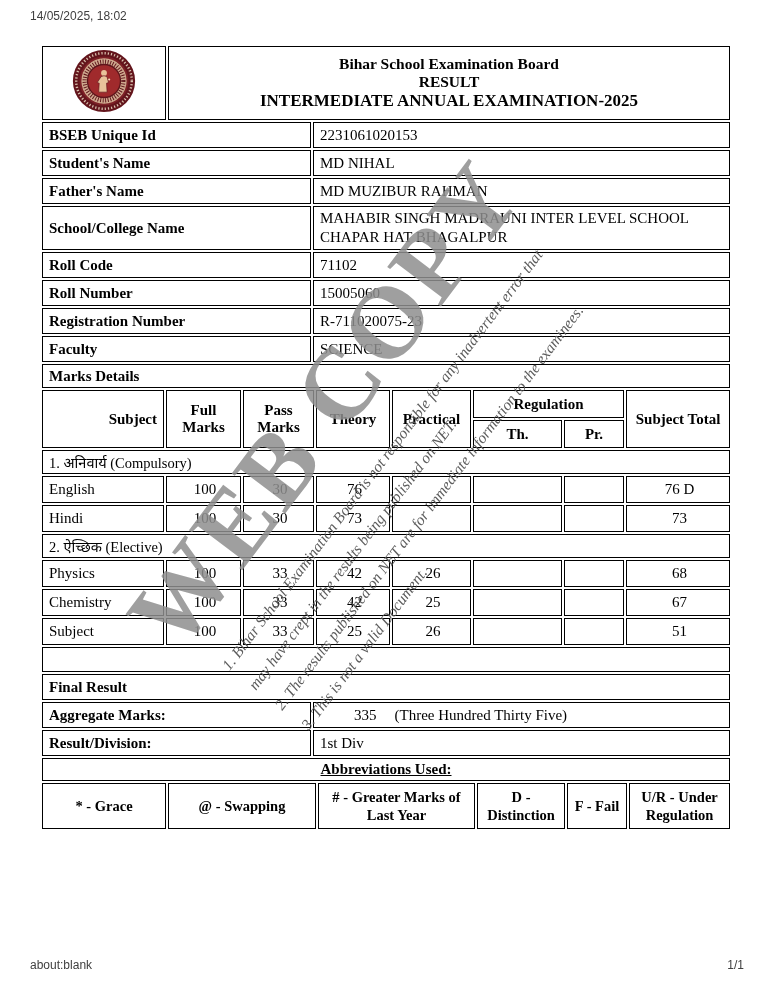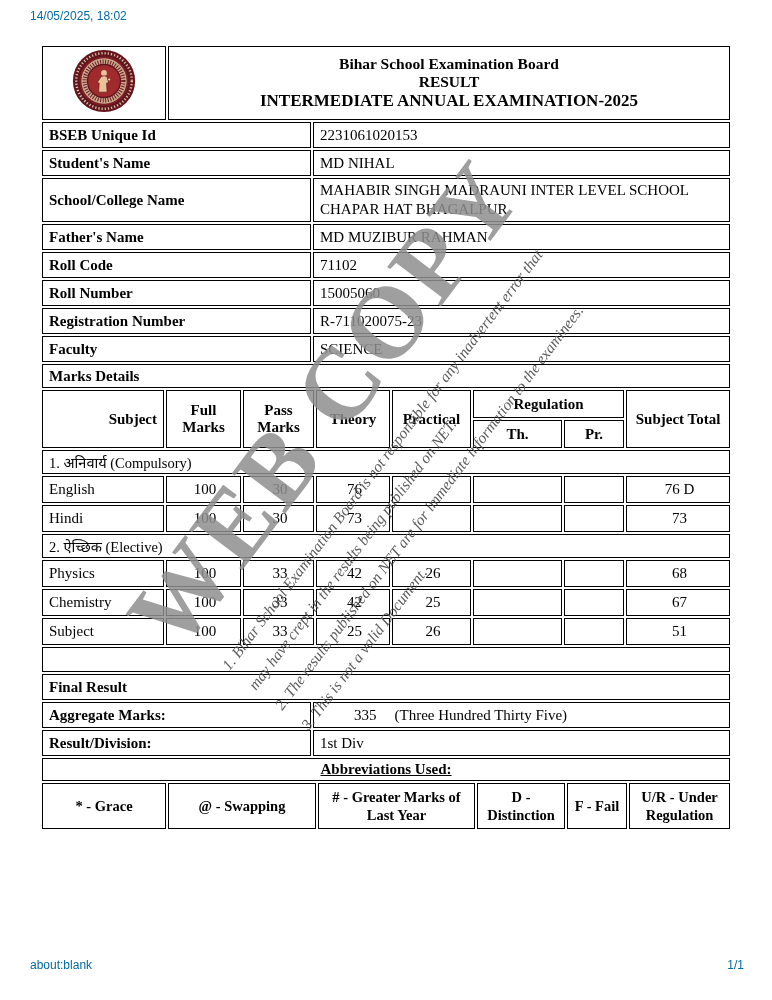--- a/index.html
+++ b/index.html
@@ -2,21 +2,21 @@
 <html><head>
 <meta charset="utf-8">
 <style>
   html,body { margin:0; padding:0; }
   body {
     width:772px; height:1000px; position:relative; background:#ffffff;
     font-family:"Liberation Serif", serif; color:#000; overflow:hidden;
   }
   .chrome {
     position:absolute; font-family:"Liberation Sans", sans-serif;
-    font-size:12px; color:#0369a1; white-space:nowrap;
+    font-size:12px; color:#404040; white-space:nowrap;
   }
   #ts  { left:30px; top:9px; }
   #url { left:30px; top:958px; }
   #pg  { right:28px; top:958px; }
 
   .sheet { position:absolute; left:40px; top:44px; width:692px; }
 
   table { width:100%; border-collapse:separate; border-spacing:2px; table-layout:fixed; }
   table + table { margin-top:-2px; }
   td {
@@ -109,26 +109,26 @@
     <tbody>
         <tr>
       <td class="info-td b">BSEB Unique Id</td>
       <td class="info-td">2231061020153</td>
     </tr>
     <tr>
       <td class="info-td b">Student's Name</td>
       <td class="info-td">MD NIHAL</td>
     </tr>
     <tr>
+      <td class="info-td b">Father's Name</td>
+      <td class="info-td">MD MUZIBUR RAHMAN</td>
+    </tr>
+    <tr>
       <td class="school-td b">School/College Name</td>
       <td class="school-td">MAHABIR SINGH MADRAUNI INTER LEVEL SCHOOL CHAPAR HAT BHAGALPUR</td>
-    </tr>
-    <tr>
-      <td class="info-td b">Father's Name</td>
-      <td class="info-td">MD MUZIBUR RAHMAN</td>
     </tr>
     <tr>
       <td class="info-td b">Roll Code</td>
       <td class="info-td">71102</td>
     </tr>
     <tr>
       <td class="info-td b">Roll Number</td>
       <td class="info-td">15005060</td>
     </tr>
     <tr>

